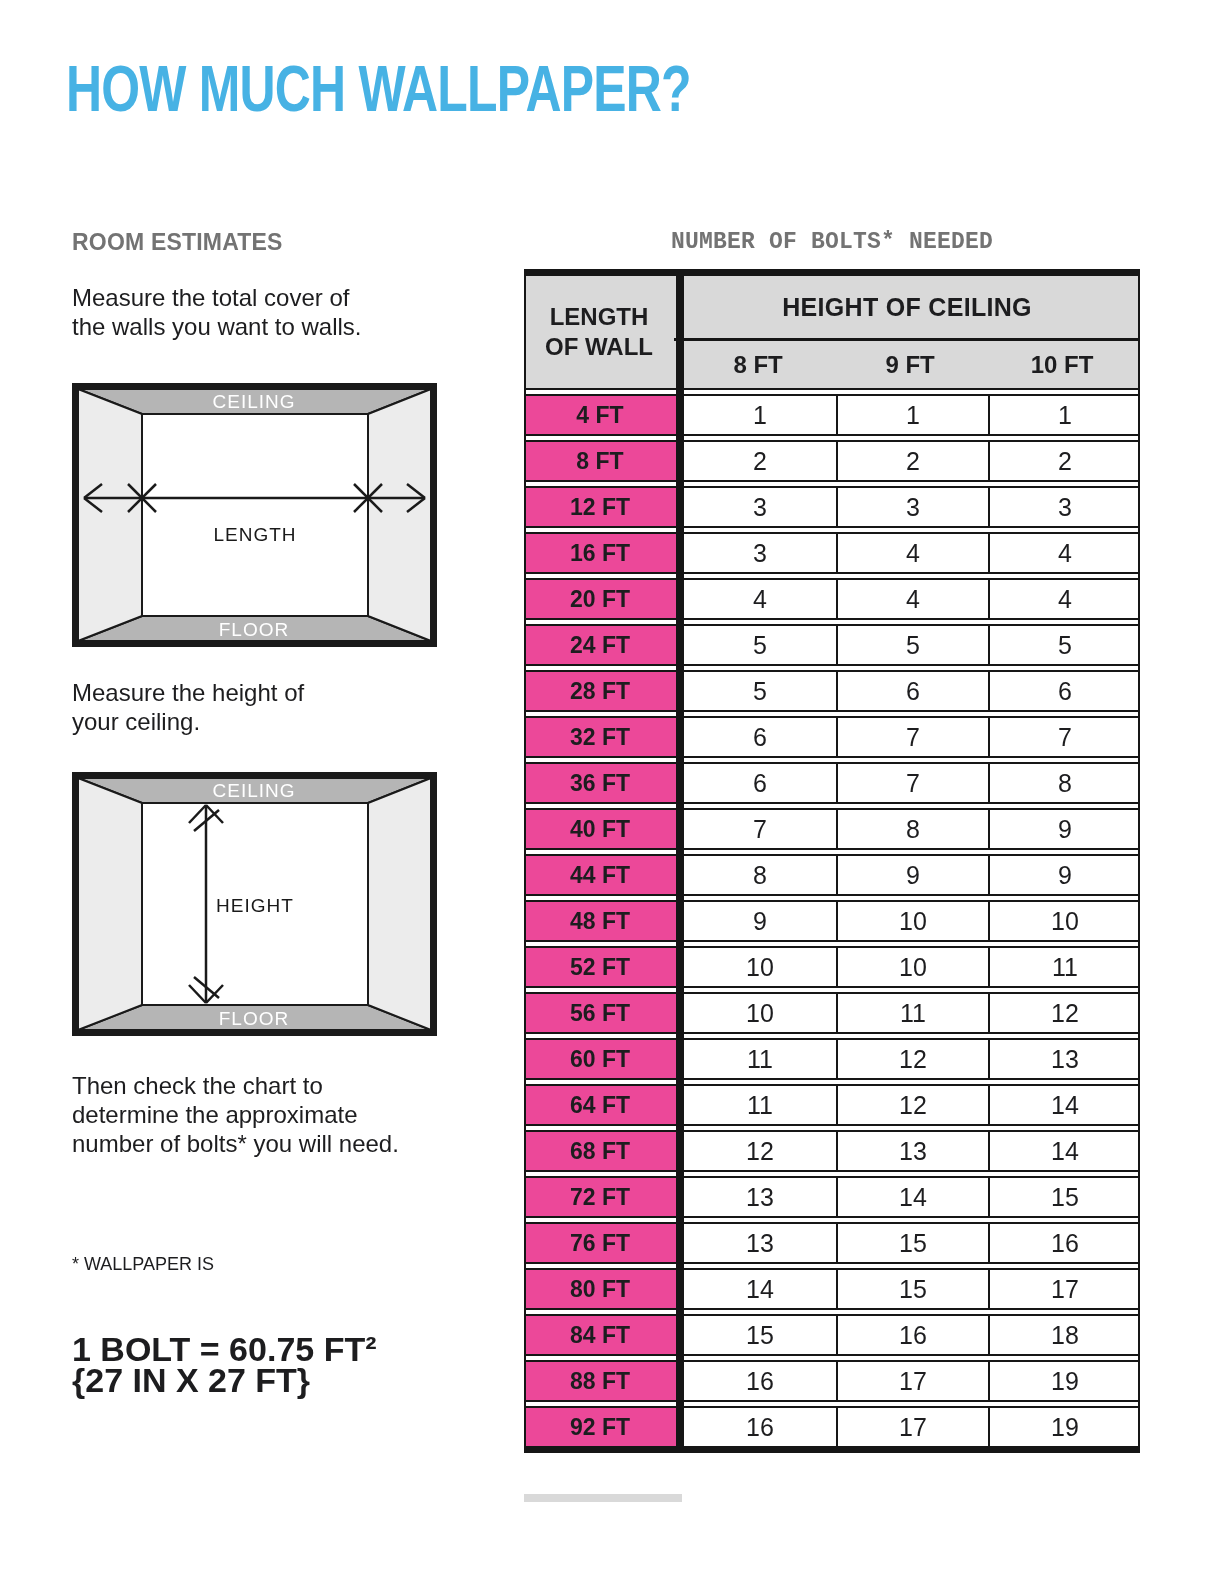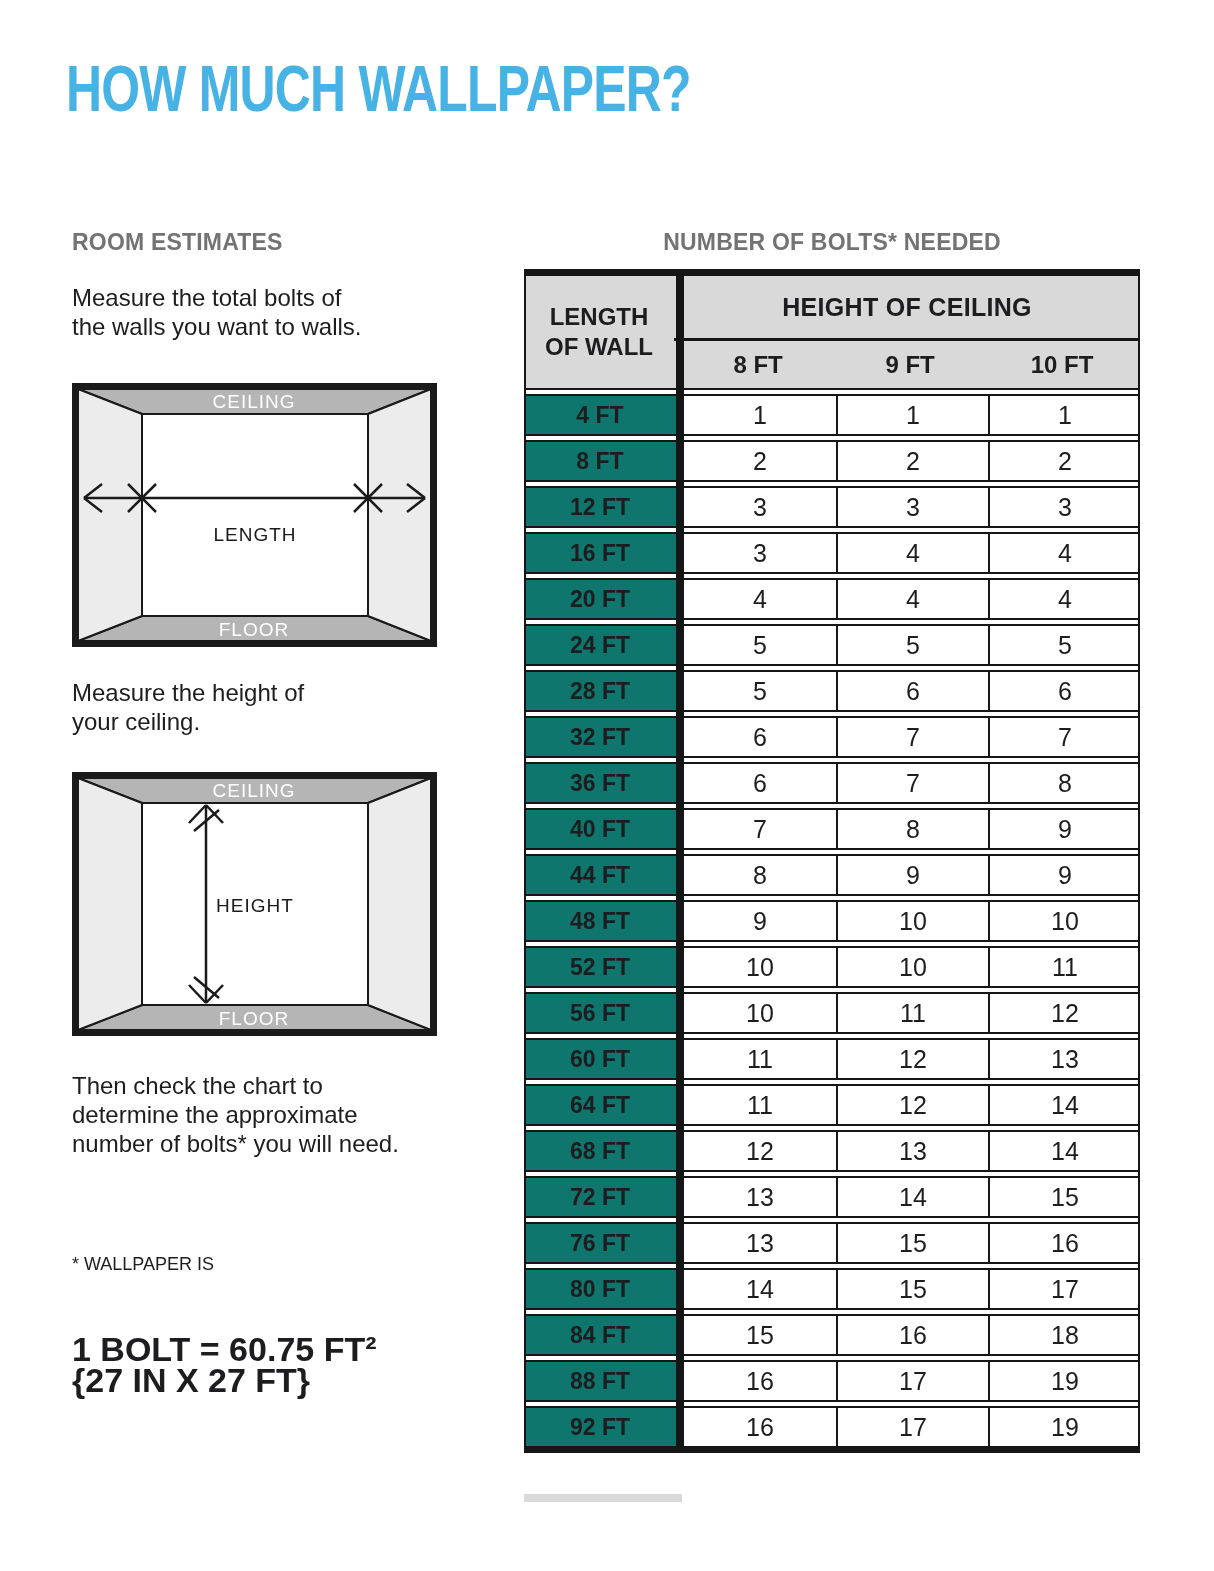--- a/index.html
+++ b/index.html
@@ -15,21 +15,21 @@
     left:66px;top:56px;font-size:64px;font-weight:900;line-height:1.05;
     color:#47b2e4;letter-spacing:-1px;white-space:nowrap;
     transform:scaleX(0.78);transform-origin:left top;
   }
 
   
   .section-heading{
     font-size:23px;font-weight:700;color:#737373;letter-spacing:0.2px;white-space:nowrap;
   }
   .left-heading{left:72px;top:229px;}
-  .right-heading{left:524px;top:229px;width:616px;text-align:center;}
+  .right-heading{left:524px;top:229px;width:616px;text-align:center;font-family:Liberation Mono, monospace;}
 
   
   .para{font-size:24px;line-height:29px;color:#1d1d1f;}
   .para1{left:72px;top:283px;}
   .para2{left:72px;top:678px;}
   .para3{left:72px;top:1071px;}
 
   .footnote{left:72px;top:1249px;font-size:18px;font-weight:400;line-height:30px;}
   .footnote .indent{padding-left:17px;}
   .boltinfo{left:72px;top:1334px;font-size:34px;font-weight:700;line-height:31px;}
@@ -62,21 +62,21 @@
     width:152px;display:flex;align-items:center;justify-content:center;
     font-size:24px;font-weight:700;
   }
   .tbody{padding-top:4px;}
   .row{
     display:flex;border-top:2px solid #161616;border-bottom:2px solid #161616;
     margin-bottom:4px;height:42px;box-sizing:border-box;
   }
   .row:last-child{margin-bottom:0;}
   .row-label{
-    width:152px;background:#0f766e;display:flex;align-items:center;justify-content:center;
+    width:152px;background:#ec4899;display:flex;align-items:center;justify-content:center;
     font-size:23px;font-weight:700;
   }
   .row-spacer{width:8px;}
   .cell{
     width:152px;background:#ffffff;display:flex;align-items:center;justify-content:center;
     font-size:25px;box-sizing:border-box;
   }
   .cell + .cell{border-left:2px solid #161616;}
   .edge-left{position:absolute;left:0;top:0;bottom:0;width:2px;background:#161616;}
   .edge-right{position:absolute;right:0;top:0;bottom:0;width:2px;background:#161616;}
@@ -84,21 +84,21 @@
   .col1-tail{left:524px;top:1494px;width:158px;height:8px;background:#d9d9d9;}
 </style>
 </head>
 <body>
 
 <div class="abs page-title">HOW MUCH WALLPAPER?</div>
 
 <div class="abs section-heading left-heading">ROOM ESTIMATES</div>
 
 <div class="abs para para1">
-  <div>Measure the total bolts of</div>
+  <div>Measure the total cover of</div>
   <div>the walls you want to walls.</div>
 </div>
 
 <svg class="abs diagram1" width="365" height="264" viewBox="0 0 365 264">
   <rect x="3" y="3" width="359" height="258" fill="#ffffff" stroke="#1a1a1a" stroke-width="6"></rect>
   <polygon points="6,6 359,6 296,31 70,31" fill="#b5b5b5" stroke="#1a1a1a" stroke-width="2"></polygon>
   <polygon points="6,258 359,258 296,233 70,233" fill="#b5b5b5" stroke="#1a1a1a" stroke-width="2"></polygon>
   <polygon points="6,6 70,31 70,233 6,258" fill="#ececec" stroke="#1a1a1a" stroke-width="2"></polygon>
   <polygon points="359,6 296,31 296,233 359,258" fill="#ececec" stroke="#1a1a1a" stroke-width="2"></polygon>
   <rect x="70" y="31" width="226" height="202" fill="#ffffff" stroke="#1a1a1a" stroke-width="2"></rect>

